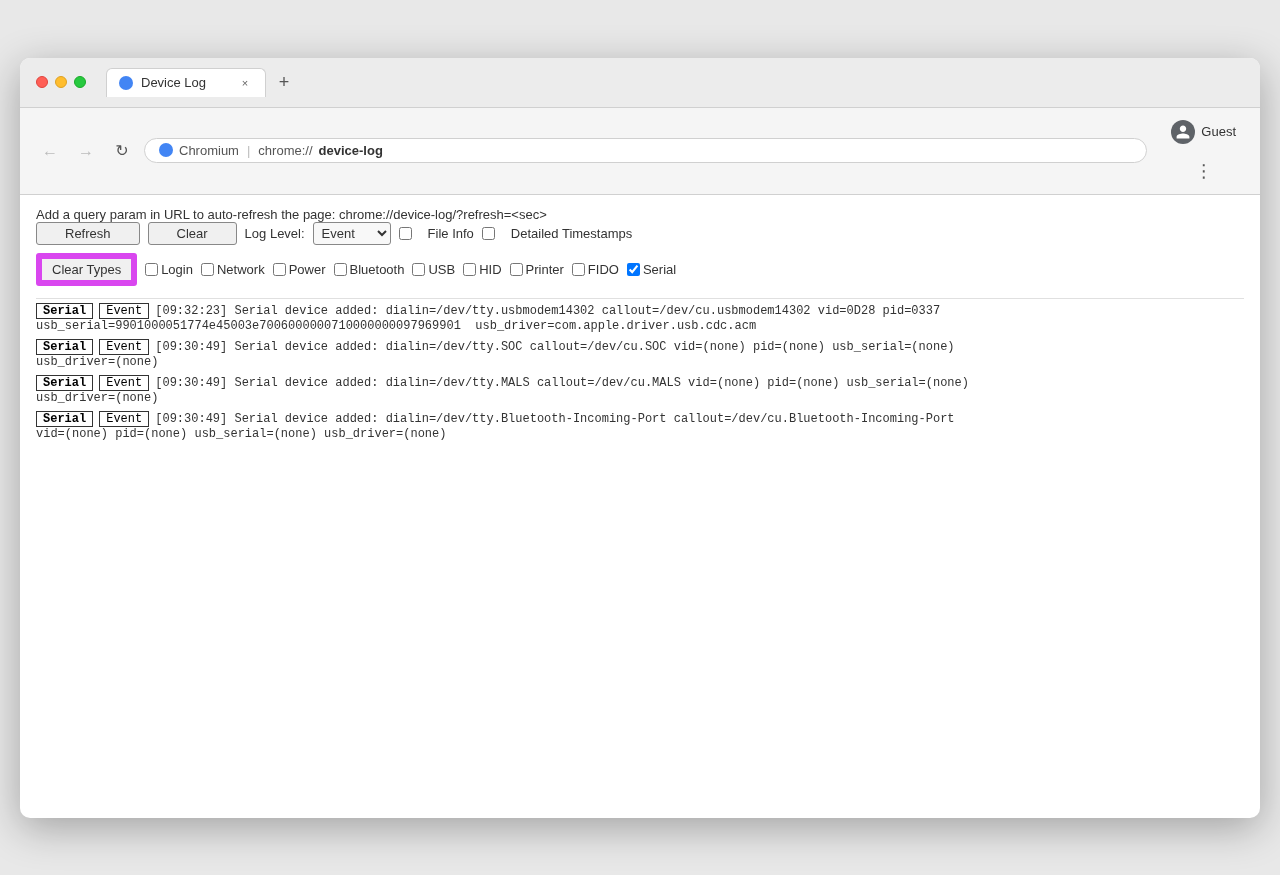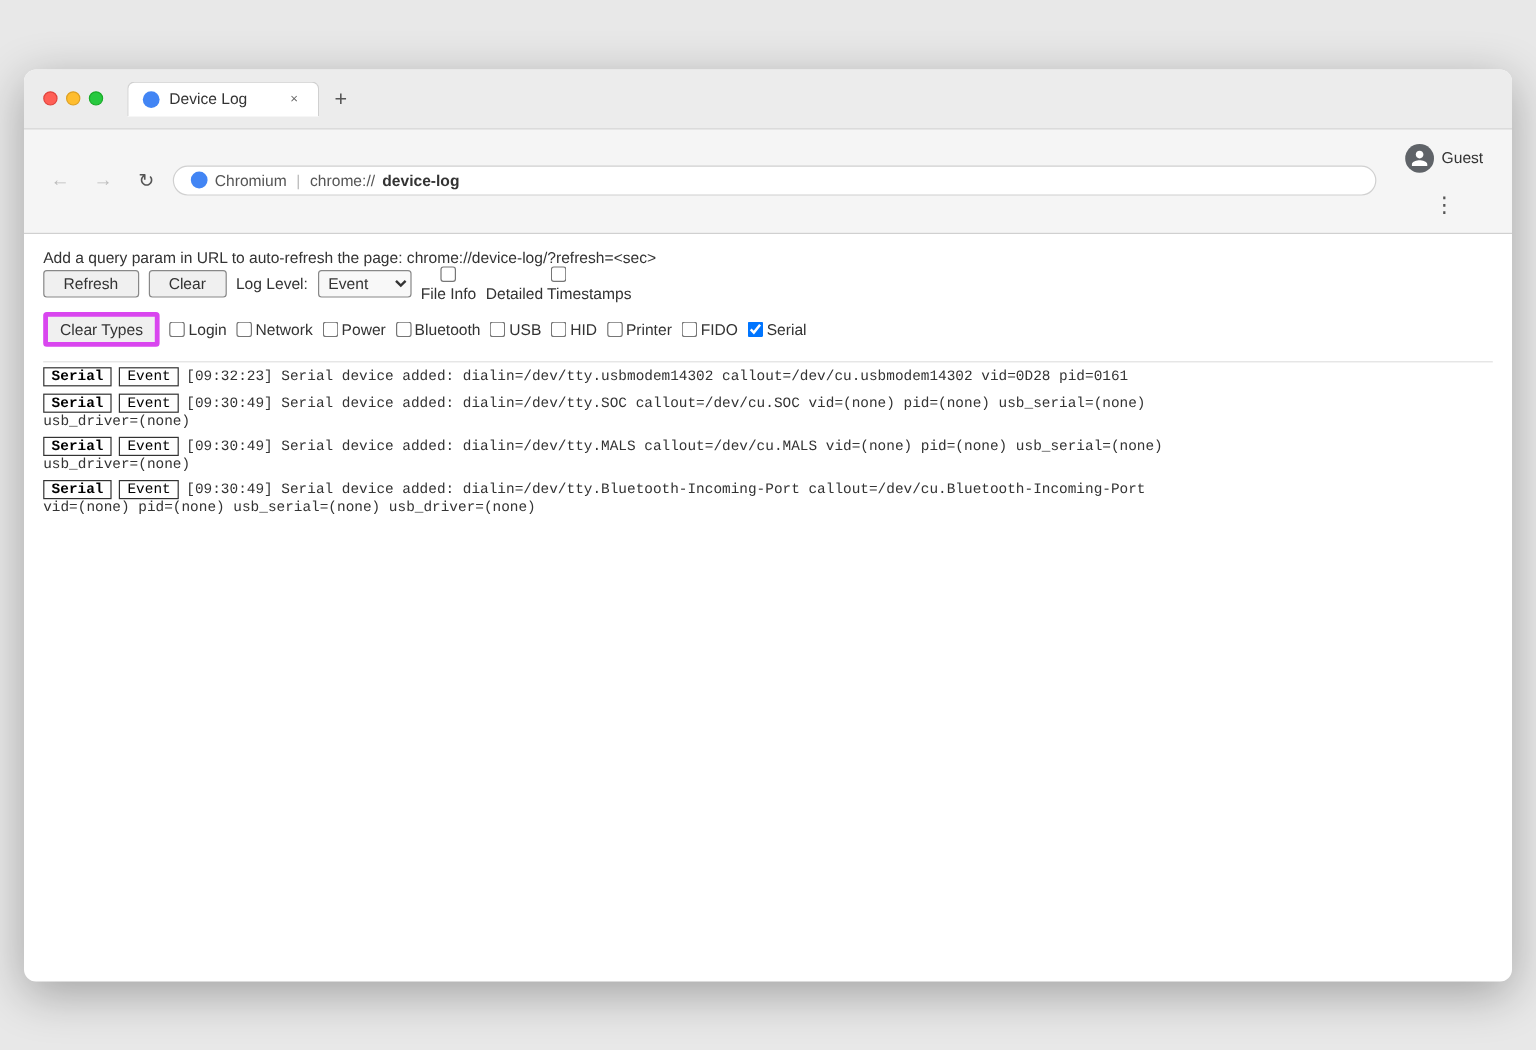--- a/index.html
+++ b/index.html
@@ -187,57 +187,56 @@
       margin-bottom: 0;
     }
     .controls-row {
       display: flex;
       align-items: center;
       gap: 8px;
       margin-bottom: 8px;
       flex-wrap: wrap;
     }
     .ctrl-btn {
-      padding: 3px 16px;
+      padding: 3px 28px;
       border: 1px solid #888;
       border-radius: 3px;
       background: #f0f0f0;
       font-size: 13px;
       cursor: pointer;
       color: #333;
     }
     .log-level-label { font-size: 13px; color: #333; }
     select.log-level-select {
       padding: 2px 4px;
       border: 1px solid #888;
       border-radius: 3px;
       font-size: 13px;
       background: #f8f8f8;
       color: #333;
       cursor: pointer;
     }
     .checkbox-group {
       display: flex;
       align-items: center;
-      gap: 2px;
-      font-size: 13px;
-      color: #333;
-      flex-direction: column;
+      gap: 16px;
+      font-size: 13px;
+      color: #333;
     }
     .checkbox-group input[type="checkbox"] { cursor: pointer; }
     .types-row {
       display: flex;
       align-items: center;
       gap: 8px;
       margin-bottom: 12px;
       flex-wrap: wrap;
     }
     .clear-types-btn {
       padding: 3px 10px;
-      border: 4px solid #d946ef;
+      border: 6px solid #d946ef;
       border-radius: 3px;
       background: #f0f0f0;
       font-size: 13px;
       cursor: pointer;
       color: #333;
     }
     .type-checkbox {
       display: flex;
       align-items: center;
       gap: 3px;
@@ -399,22 +398,23 @@
         <span>Serial</span>
       </label>
     </div>
 
     <div class="log-entries">
 
       <div class="log-entry">
         <div class="log-entry-line1">
           <span class="tag-serial">Serial</span>
           <span class="tag-event">Event</span>
-          <span class="log-text">[09:32:23] Serial device added: dialin=/dev/tty.usbmodem14302 callout=/dev/cu.usbmodem14302 vid=0D28 pid=0161</span>
+          <span class="log-text">[09:32:23] Serial device added: dialin=/dev/tty.usbmodem14302 callout=/dev/cu.usbmodem14302 vid=0D28 pid=0337</span>
         </div>
+        <div class="log-entry-line2">usb_serial=9901000051774e45003e7006000000710000000097969901&nbsp; usb_driver=com.apple.driver.usb.cdc.acm</div>
       </div>
 
       <div class="log-entry">
         <div class="log-entry-line1">
           <span class="tag-serial">Serial</span>
           <span class="tag-event">Event</span>
           <span class="log-text">[09:30:49] Serial device added: dialin=/dev/tty.SOC callout=/dev/cu.SOC vid=(none) pid=(none) usb_serial=(none)</span>
         </div>
         <div class="log-entry-line2">usb_driver=(none)</div>
       </div>

